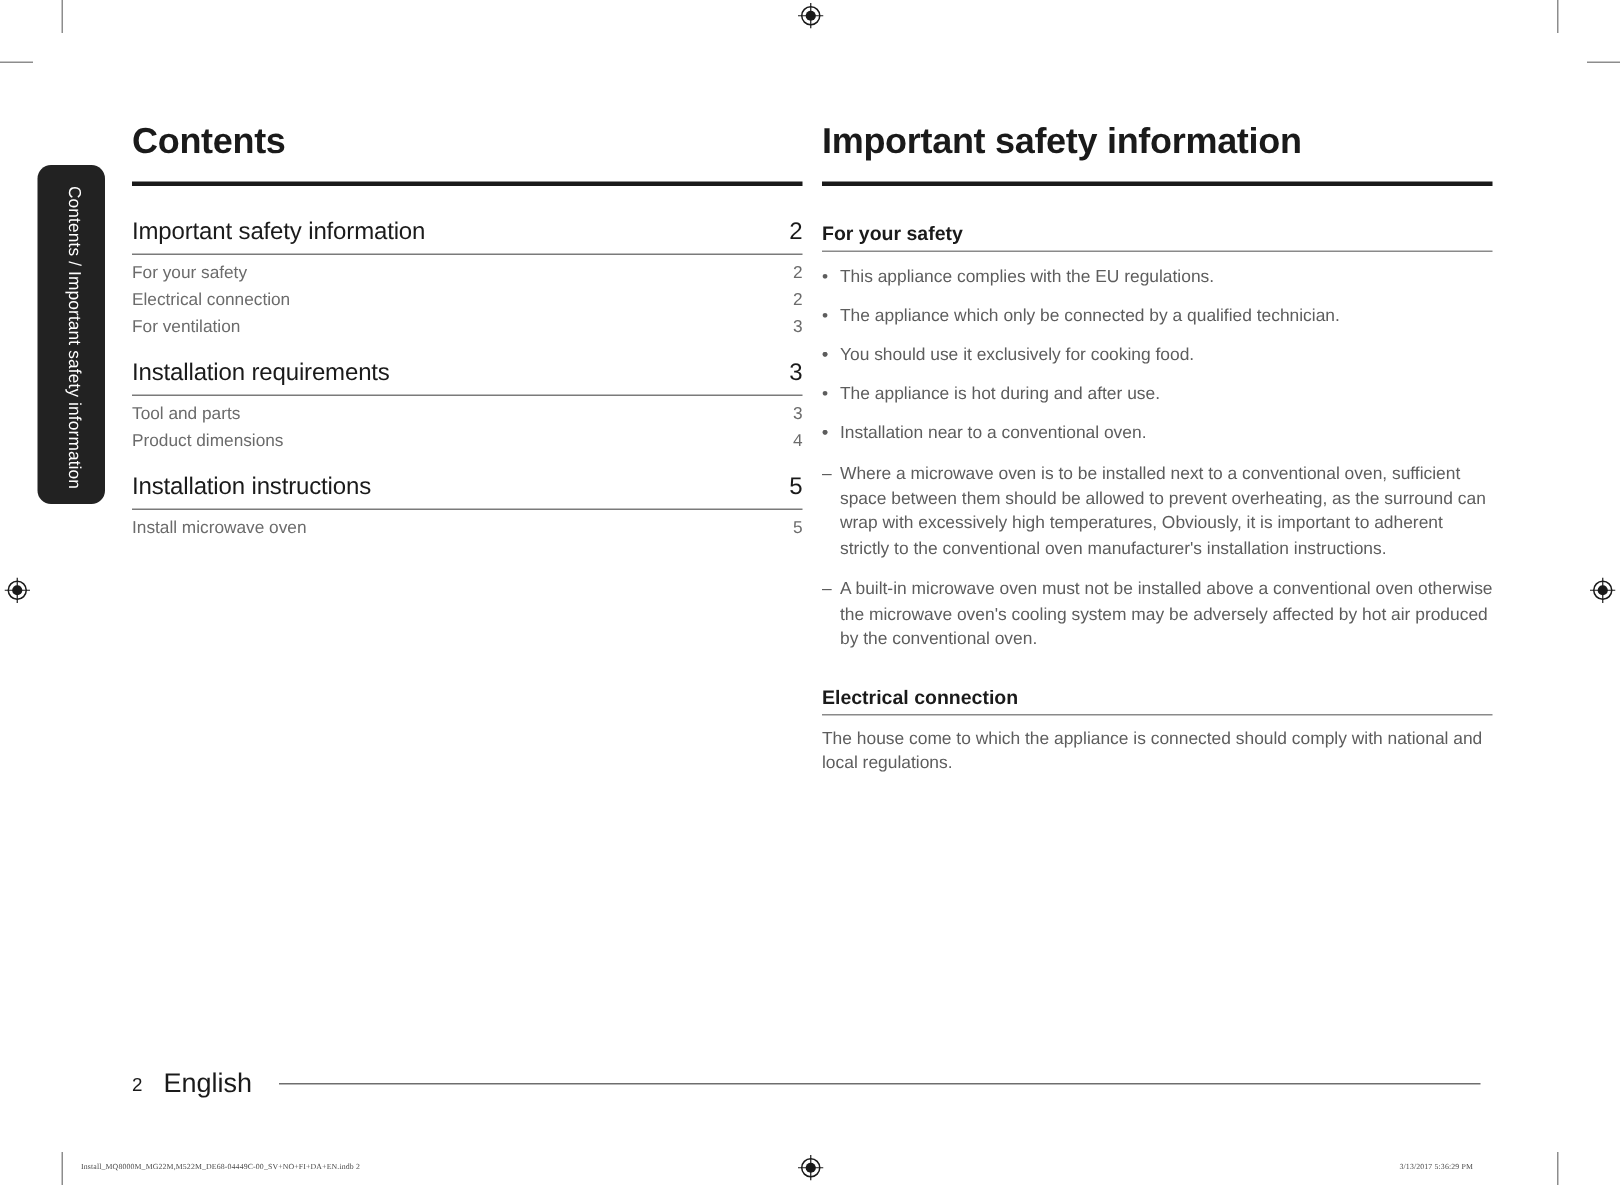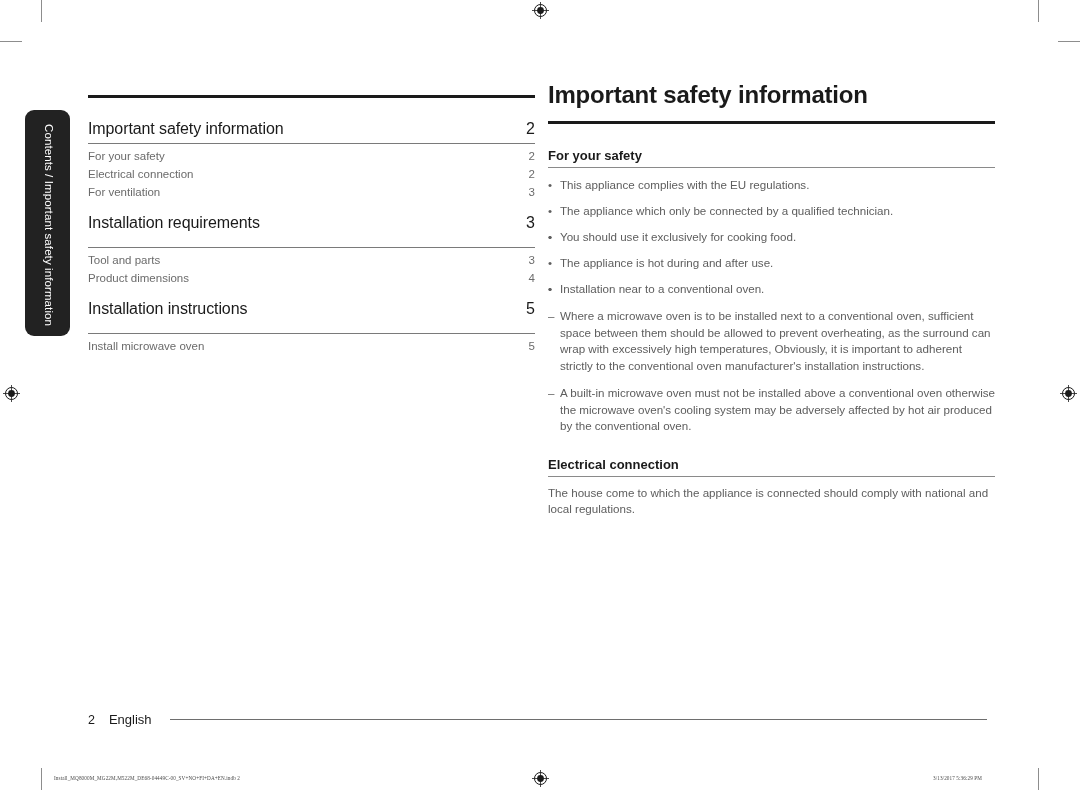--- a/index.html
+++ b/index.html
@@ -81,21 +81,21 @@
 
   
   .toc { margin-top: 22px; }
 
   .toc-major {
     display: flex;
     align-items: baseline;
     justify-content: space-between;
     font-size: 16px;
     color: #1a1a1a;
-    padding-bottom: 15px;
+    padding-bottom: 5px;
     border-bottom: 1px solid #7a7a7a;
   }
   .toc-major .t-label { letter-spacing: -0.1px; }
   .toc-major .t-page { font-size: 16px; }
 
   .toc-sub {
     display: flex;
     align-items: baseline;
     justify-content: space-between;
     font-size: 11.5px;
@@ -164,21 +164,21 @@
     width: 899px;
     display: flex;
     align-items: center;
   }
   .footer-pagenum {
     font-size: 12.5px;
     color: #1a1a1a;
     margin-right: 14px;
   }
   .footer-lang {
-    font-size: 13px;
+    font-size: 18px;
     color: #1a1a1a;
   }
   .footer-rule {
     flex: 1;
     height: 1px;
     background: #6e6e6e;
     margin-left: 18px;
   }
 
   .print-meta {
@@ -235,20 +235,21 @@
       <line x1="8.5" y1="0" x2="8.5" y2="17" stroke="#1a1a1a" stroke-width="0.8"></line>
       <line x1="0" y1="8.5" x2="17" y2="8.5" stroke="#1a1a1a" stroke-width="0.8"></line>
     </svg>
   </div>
 
   <div class="side-tab">
     <div class="side-tab-label">Contents / Important safety information</div>
   </div>
 
   <div class="col col-left">
+    <div class="col-title">Contents</div>
     <div class="title-rule"></div>
 
     <div class="toc">
 
       <div class="toc-group">
         <div class="toc-major">
           <span class="t-label">Important safety information</span>
           <span class="t-page">2</span>
         </div>
         <div class="toc-sub">

